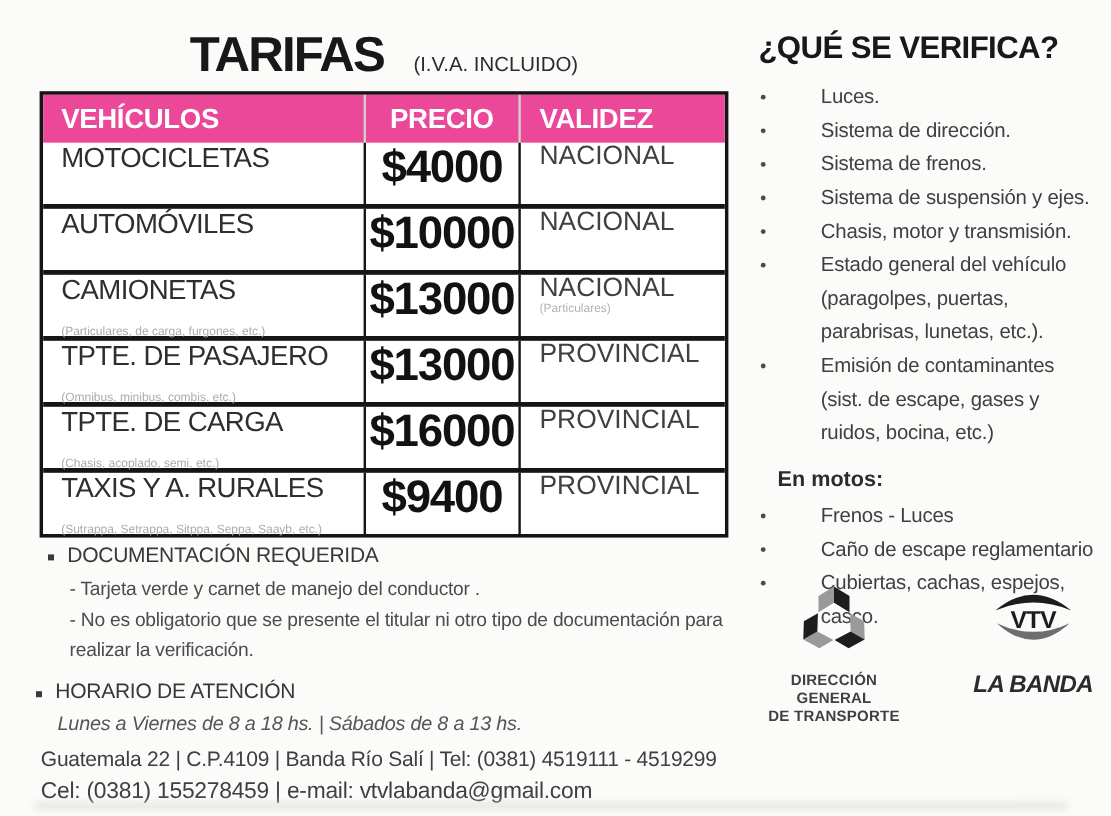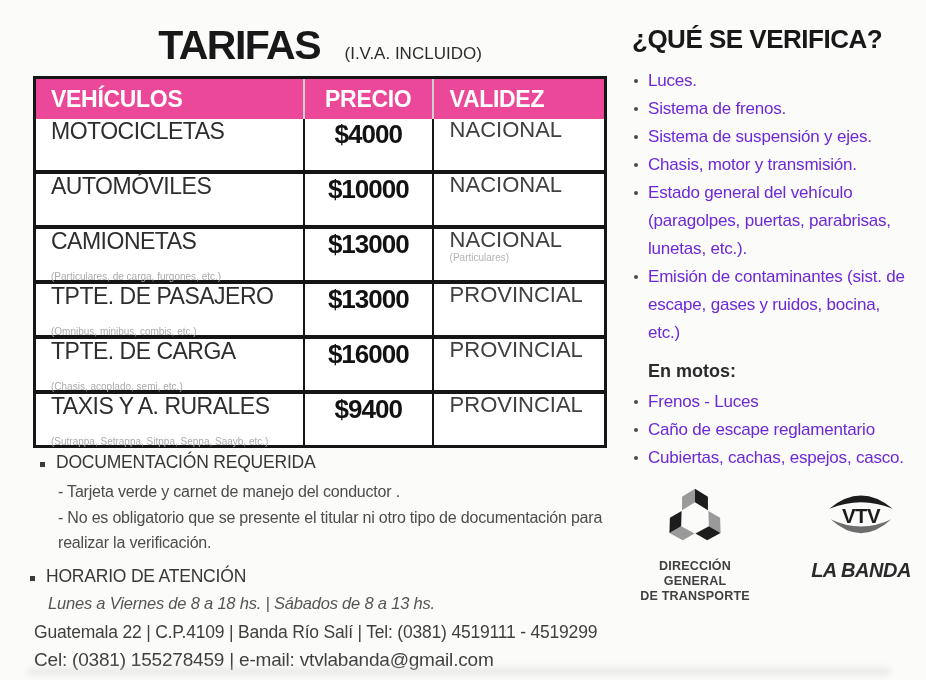--- a/index.html
+++ b/index.html
@@ -24,40 +24,40 @@
   .th{color:#fff;font-weight:bold;font-size:23px;letter-spacing:-0.3px;box-sizing:border-box;}
   .col-veh{width:47%;padding-left:15px;}
   .col-pre{width:23%;text-align:center;}
   .col-val{width:30%;padding-left:16px;}
   .tbl-header .col-pre{border-left:2px solid #cfcfcf;border-right:2px solid #cfcfcf;height:100%;display:flex;align-items:center;justify-content:center;}
   .tbl-row{display:flex;height:51px;border-top:4px solid #151515;background:#fff;}
   .td{box-sizing:border-box;display:flex;flex-direction:column;justify-content:flex-start;}
   .td.col-pre{border-left:2px solid #151515;border-right:2px solid #151515;align-items:center;}
   .veh-name{font-size:23px;color:#2e2e2e;letter-spacing:-0.5px;line-height:1.05;}
   .veh-sub{font-size:10px;color:#ababab;letter-spacing:0;margin-top:18px;}
-  .price{font-size:26px;font-weight:bold;color:#121212;letter-spacing:-1px;}
+  .price{font-size:38px;font-weight:bold;color:#121212;letter-spacing:-1px;}
   .validity{font-size:22px;color:#404040;letter-spacing:0;line-height:1.0;}
   .validity-sub{font-size:10px;color:#b3b3b3;margin-top:1px;}
 
   
   .doc{position:absolute;left:40px;top:452px;width:588px;}
   .sec-head{display:flex;align-items:baseline;font-size:17.5px;color:#383838;letter-spacing:-0.2px;}
   .sq{width:5px;height:5px;background:#3a3a3a;margin-right:11px;flex-shrink:0;align-self:center;margin-top:4px;}
   .doc-lines{margin-left:18px;margin-top:7px;font-size:16px;color:#4c4c4c;line-height:1.55;letter-spacing:-0.2px;}
   .doc-lines p{margin:0 0 1px 0;}
   .horario{position:absolute;left:30px;top:566px;width:600px;}
   .hours{margin-left:18px;margin-top:7px;font-size:16.5px;font-style:italic;color:#555;letter-spacing:-0.2px;}
   .addr{margin-left:4px;margin-top:9px;font-size:17.5px;color:#3f3f3f;letter-spacing:-0.2px;}
   .contact{margin-left:4px;margin-top:6px;font-size:19px;color:#3f3f3f;letter-spacing:-0.2px;}
 
   
   .verify{position:absolute;left:632px;top:24px;width:284px;}
   .verify-title{font-size:26px;font-weight:bold;color:#181818;letter-spacing:-0.5px;margin:0 0 12px 0;}
   .vlist{list-style:none;margin:0;padding:0;}
-  .vlist li{display:flex;font-size:17px;color:#6d28d9;line-height:28px;letter-spacing:-0.2px;}
+  .vlist li{display:flex;font-size:17px;color:#404040;line-height:28px;letter-spacing:-0.2px;gap:36px;}
   .dot{width:4px;height:4px;border-radius:50%;background:#4a4a4a;flex-shrink:0;margin:12px 10px 0 2px;}
   .motos-head{font-size:18px;font-weight:bold;color:#2b2b2b;margin:14px 0 6px 16px;}
 
   
   .logos{position:absolute;left:626px;top:485px;width:294px;display:flex;justify-content:space-between;align-items:flex-start;}
   .logo-block{text-align:center;}
   .transport-label{font-size:12.5px;font-weight:bold;color:#404040;line-height:1.2;letter-spacing:0.2px;margin-top:6px;}
   .vtv-name{font-size:20px;font-weight:bold;font-style:italic;color:#2b2b2b;letter-spacing:-0.5px;margin-top:8px;}
 
   .smudge{position:absolute;left:28px;top:668px;width:862px;height:7px;background:#d9d9d6;filter:blur(3px);opacity:.55;}
@@ -177,20 +177,24 @@
     <div class="addr">Guatemala 22 | C.P.4109 | Banda Río Salí | Tel: (0381) 4519111 - 4519299</div>
     <div class="contact">Cel: (0381) 155278459 | e-mail: vtvlabanda@gmail.com</div>
   </div>
 
   <div class="verify">
     <h2 class="verify-title">¿QUÉ SE VERIFICA?</h2>
     <ul class="vlist">
       <li>
           <span class="dot"></span>
           <span>Luces.</span>
+        </li>
+      <li>
+          <span class="dot"></span>
+          <span>Sistema de dirección.</span>
         </li>
       <li>
           <span class="dot"></span>
           <span>Sistema de frenos.</span>
         </li>
       <li>
           <span class="dot"></span>
           <span>Sistema de suspensión y ejes.</span>
         </li>
       <li>

